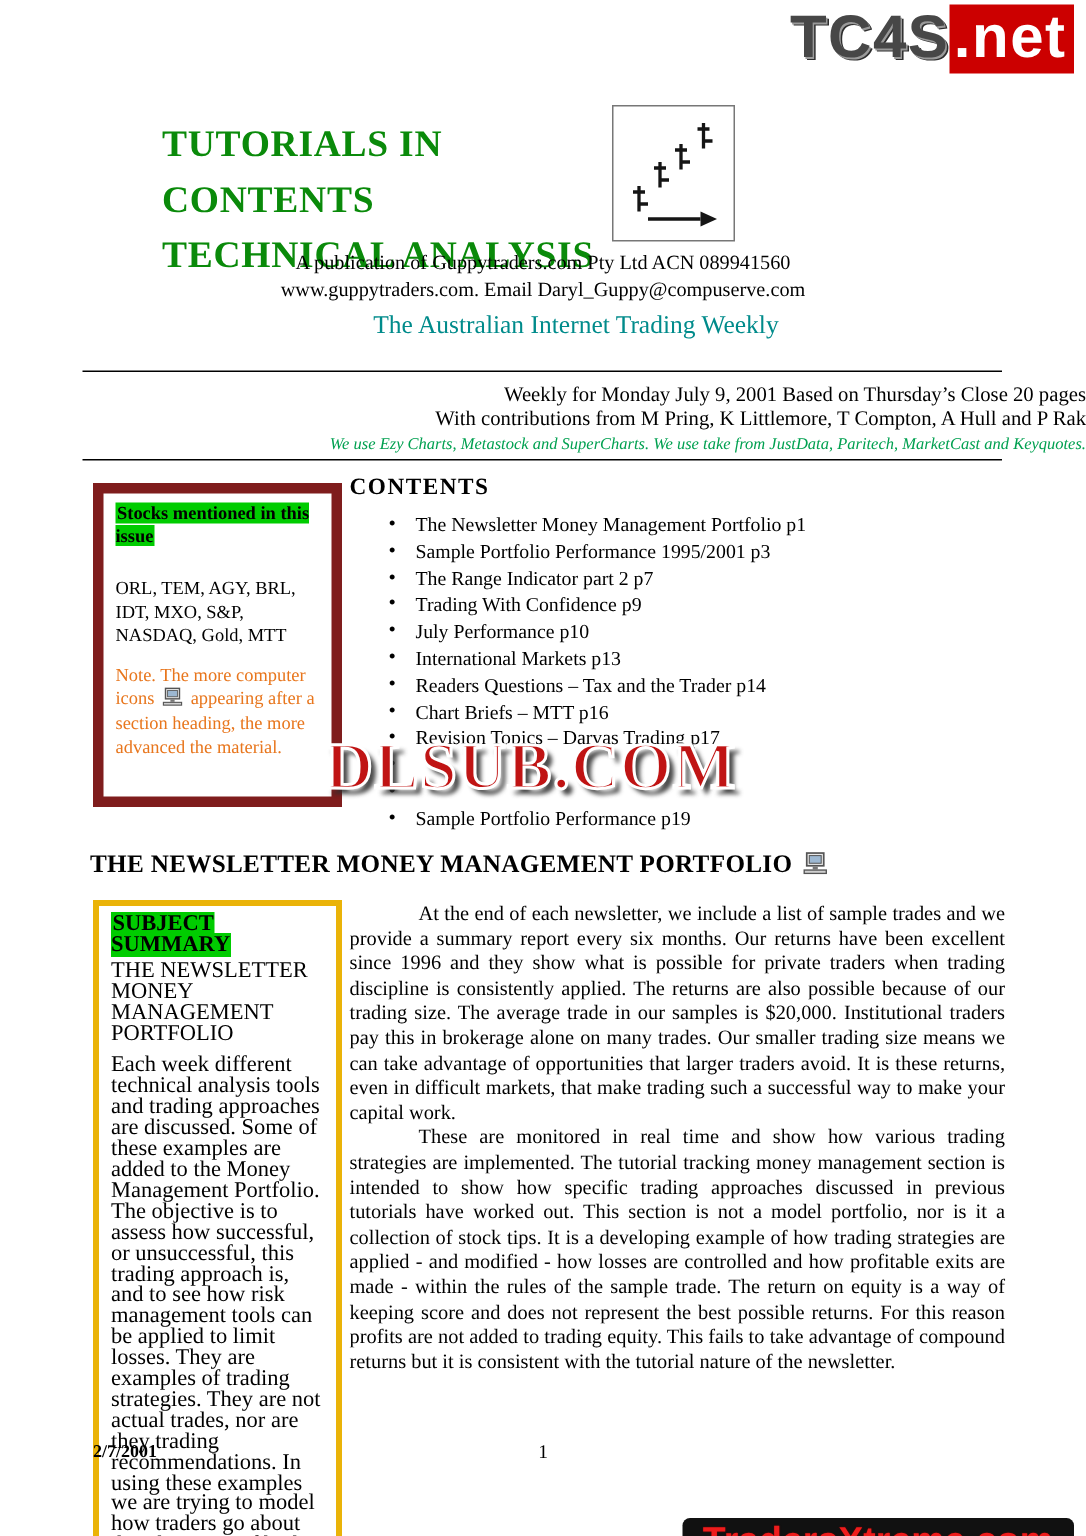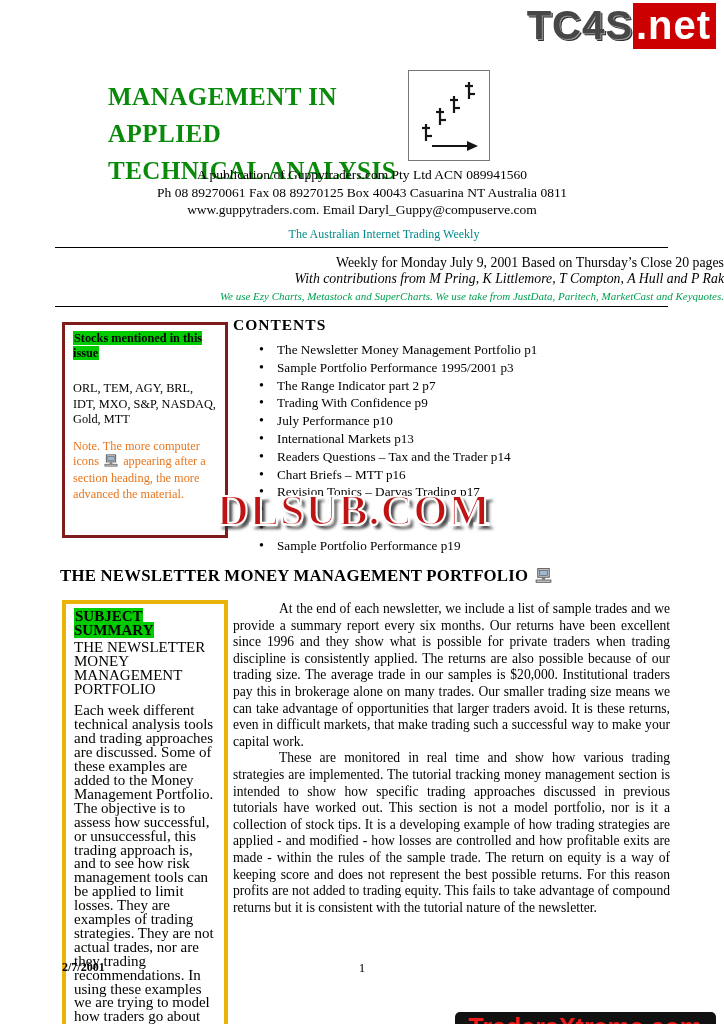--- a/index.html
+++ b/index.html
@@ -14,32 +14,32 @@
   .tc4s { top:2px; right:8px; font-family:"Liberation Sans", sans-serif; font-weight:bold; font-size:40px; line-height:46px; letter-spacing:1px; }
   .tc4s-prefix { color:#474747; text-shadow:1px 1px 0 #9a9a9a, 2px 2px 0 #2e2e2e; }
   .tc4s-suffix { color:#fff; background:var(--logo_red,#cc0000); padding:0 5px 2px 3px; }
 
   
   .masthead-title { left:108px; top:78px; width:300px; }
   .title-line { color:var(--title_green,#0a8a0a); font-weight:bold; font-size:25px; line-height:37px; letter-spacing:0.5px; }
   .logo-box { left:408px; top:70px; width:82px; height:91px; border:1px solid #777; background:#fff; display:flex; align-items:center; justify-content:center; }
 
   .pub-info { left:0; right:0; top:166px; text-align:center; font-size:13.5px; line-height:17.5px; }
-  .subtitle { margin-top:7px; font-size:12px; color:var(--subtitle_teal,#008b8b);margin-left:44px; }
+  .subtitle { margin-top:7px; font-size:17px; color:var(--subtitle_teal,#008b8b);margin-left:44px; }
 
   .hr { left:55px; right:56px; border-top:1px solid #000; height:0; }
   .hr1 { top:247px; } .hr2 { top:306px; }
 
   .issue-info { left:0; right:0; top:255px; text-align:right; }
   .weekly { font-size:13.8px; line-height:16px; }
-  .contrib { font-size:13.8px; font-style:italic; line-height:16px; }
+  .contrib { font-size:13.8px; line-height:16px; }
   .tools { font-size:11px; font-style:italic; color:var(--tools_green,#00a050); line-height:14px; margin-top:2px; }
 
   
-  .stocks-box { left:62px; top:322px; width:166px; height:216px; border:3px solid #7f1d1d; padding:6px 8px; font-size:12.3px; line-height:15.2px; }
+  .stocks-box { left:62px; top:322px; width:166px; height:216px; border:7px solid #7f1d1d; padding:6px 8px; font-size:12.3px; line-height:15.2px; }
   .hl { background:var(--highlight_green,#00cc00); font-weight:bold; padding:0 1px; }
   .stocks-list { margin-top:20px; }
   .note { margin-top:12px; color:var(--note_orange,#e8761d); }
   .pc-icon { display:inline-block; vertical-align:-2px; margin:0 2px; }
 
   
   .contents { left:233px; top:316px; width:445px; }
   .contents-heading { font-weight:bold; font-size:15.5px; letter-spacing:1px; }
   .contents-list { list-style:none; margin-top:7px; }
   .contents-item { position:relative; padding-left:44px; font-size:13.2px; line-height:17.8px; min-height:17.8px; }
@@ -80,21 +80,21 @@
 </head>
 <body>
 
 <div>
 
   <div class="abs tc4s">
     <span class="tc4s-prefix">TC4S</span><span class="tc4s-suffix">.net</span>
   </div>
 
   <div class="abs masthead-title">
-    <div class="title-line">MANAGEMENT IN APPLIED</div>
+    <div class="title-line">TUTORIALS IN CONTENTS</div>
     <div class="title-line">TECHNICAL ANALYSIS</div>
   </div>
 
   <div class="abs logo-box">
     <svg width="64" height="76" viewBox="0 0 64 76">
       <g stroke="#151515" stroke-width="2.2" fill="none">
         <path d="M9 46 v17"></path>
           <path d="M5 50 h8"></path>
           <path d="M9 58 h6"></path>
         <path d="M23 30 v17"></path>
@@ -107,21 +107,20 @@
           <path d="M48 8 h8"></path>
           <path d="M52 16 h6"></path>
         <path d="M15 68 h35"></path>
       </g>
       <polygon points="50,63 50,73 61,68" fill="#151515"></polygon>
     </svg>
   </div>
 
   <div class="abs pub-info">
     <div>A publication of Guppytraders.com Pty Ltd ACN 089941560</div>
-    <div>Ph 08 89270061  Fax 08 89270125  Box 40043 Casuarina NT Australia  0811</div>
     <div>www.guppytraders.com.  Email  Daryl_Guppy@compuserve.com</div>
     <div class="subtitle">The Australian Internet Trading Weekly</div>
   </div>
 
   <div class="abs hr hr1"></div>
 
   <div class="abs issue-info">
     <div class="weekly">Weekly for Monday July 9, 2001 Based on Thursday’s Close 20 pages</div>
     <div class="contrib">With contributions from M Pring, K Littlemore, T Compton, A Hull  and  P Rak</div>
     <div class="tools">We use Ezy Charts, Metastock  and SuperCharts. We use take from JustData, Paritech, MarketCast  and Keyquotes.</div>

